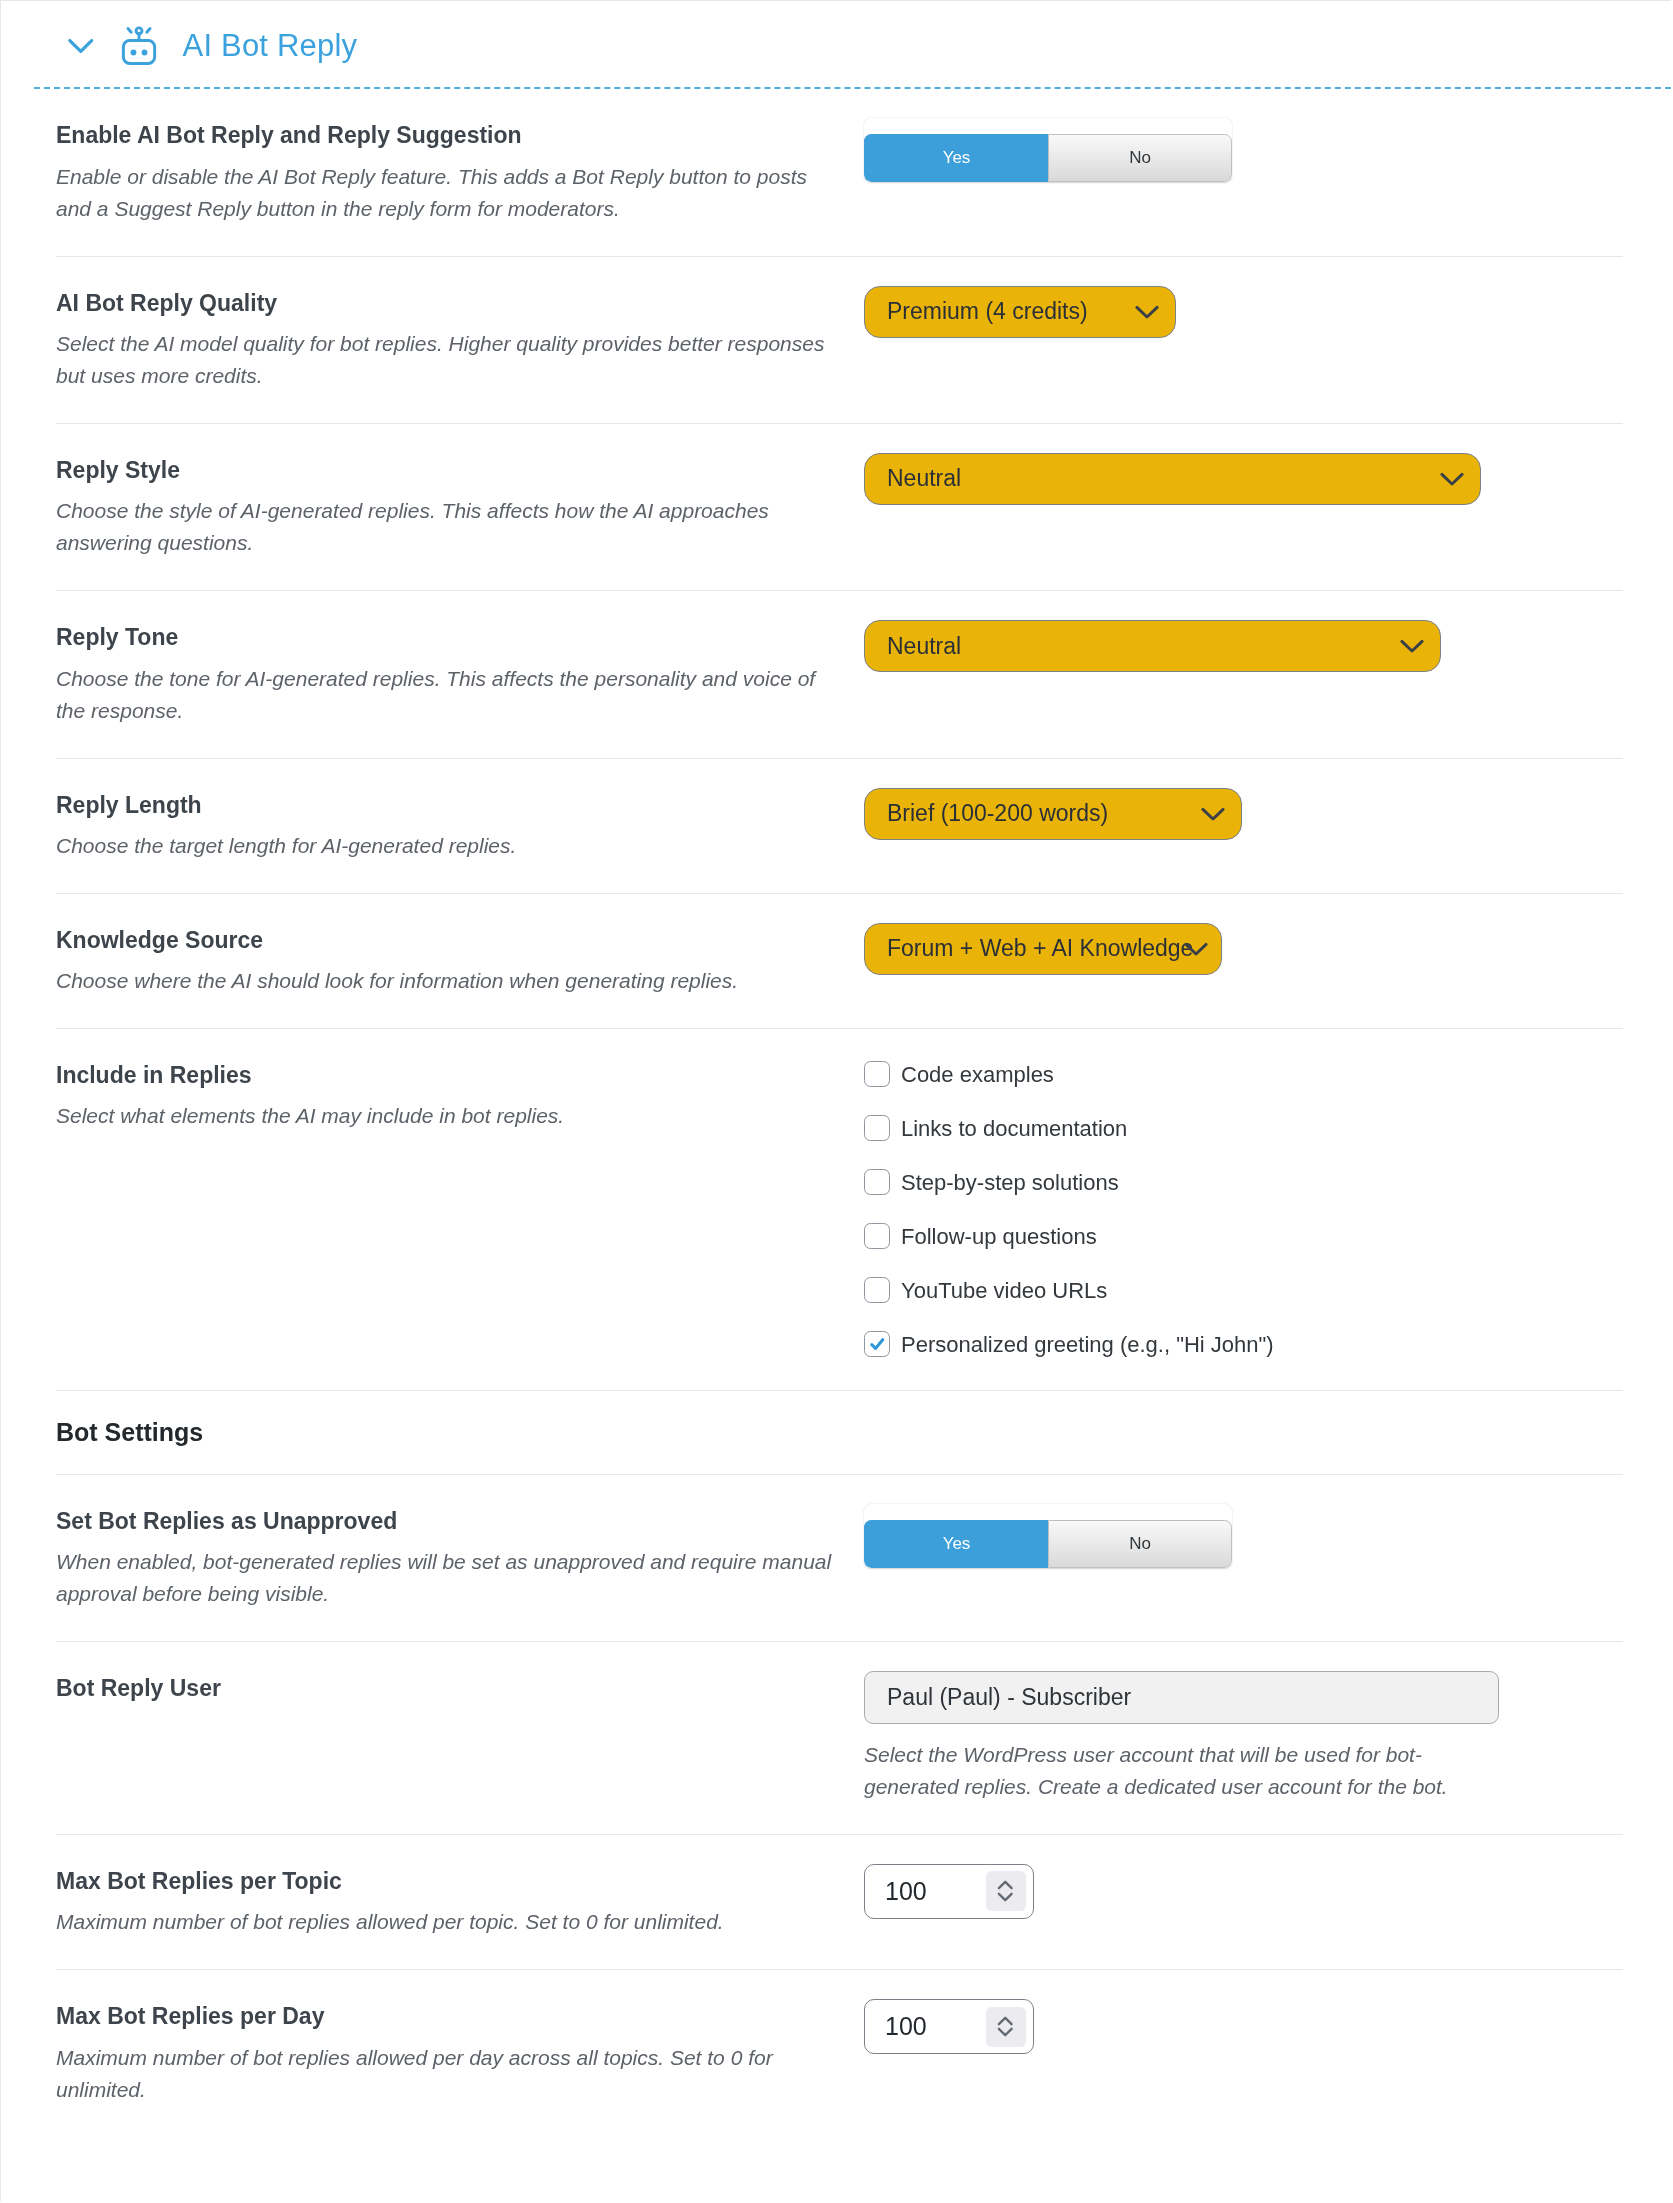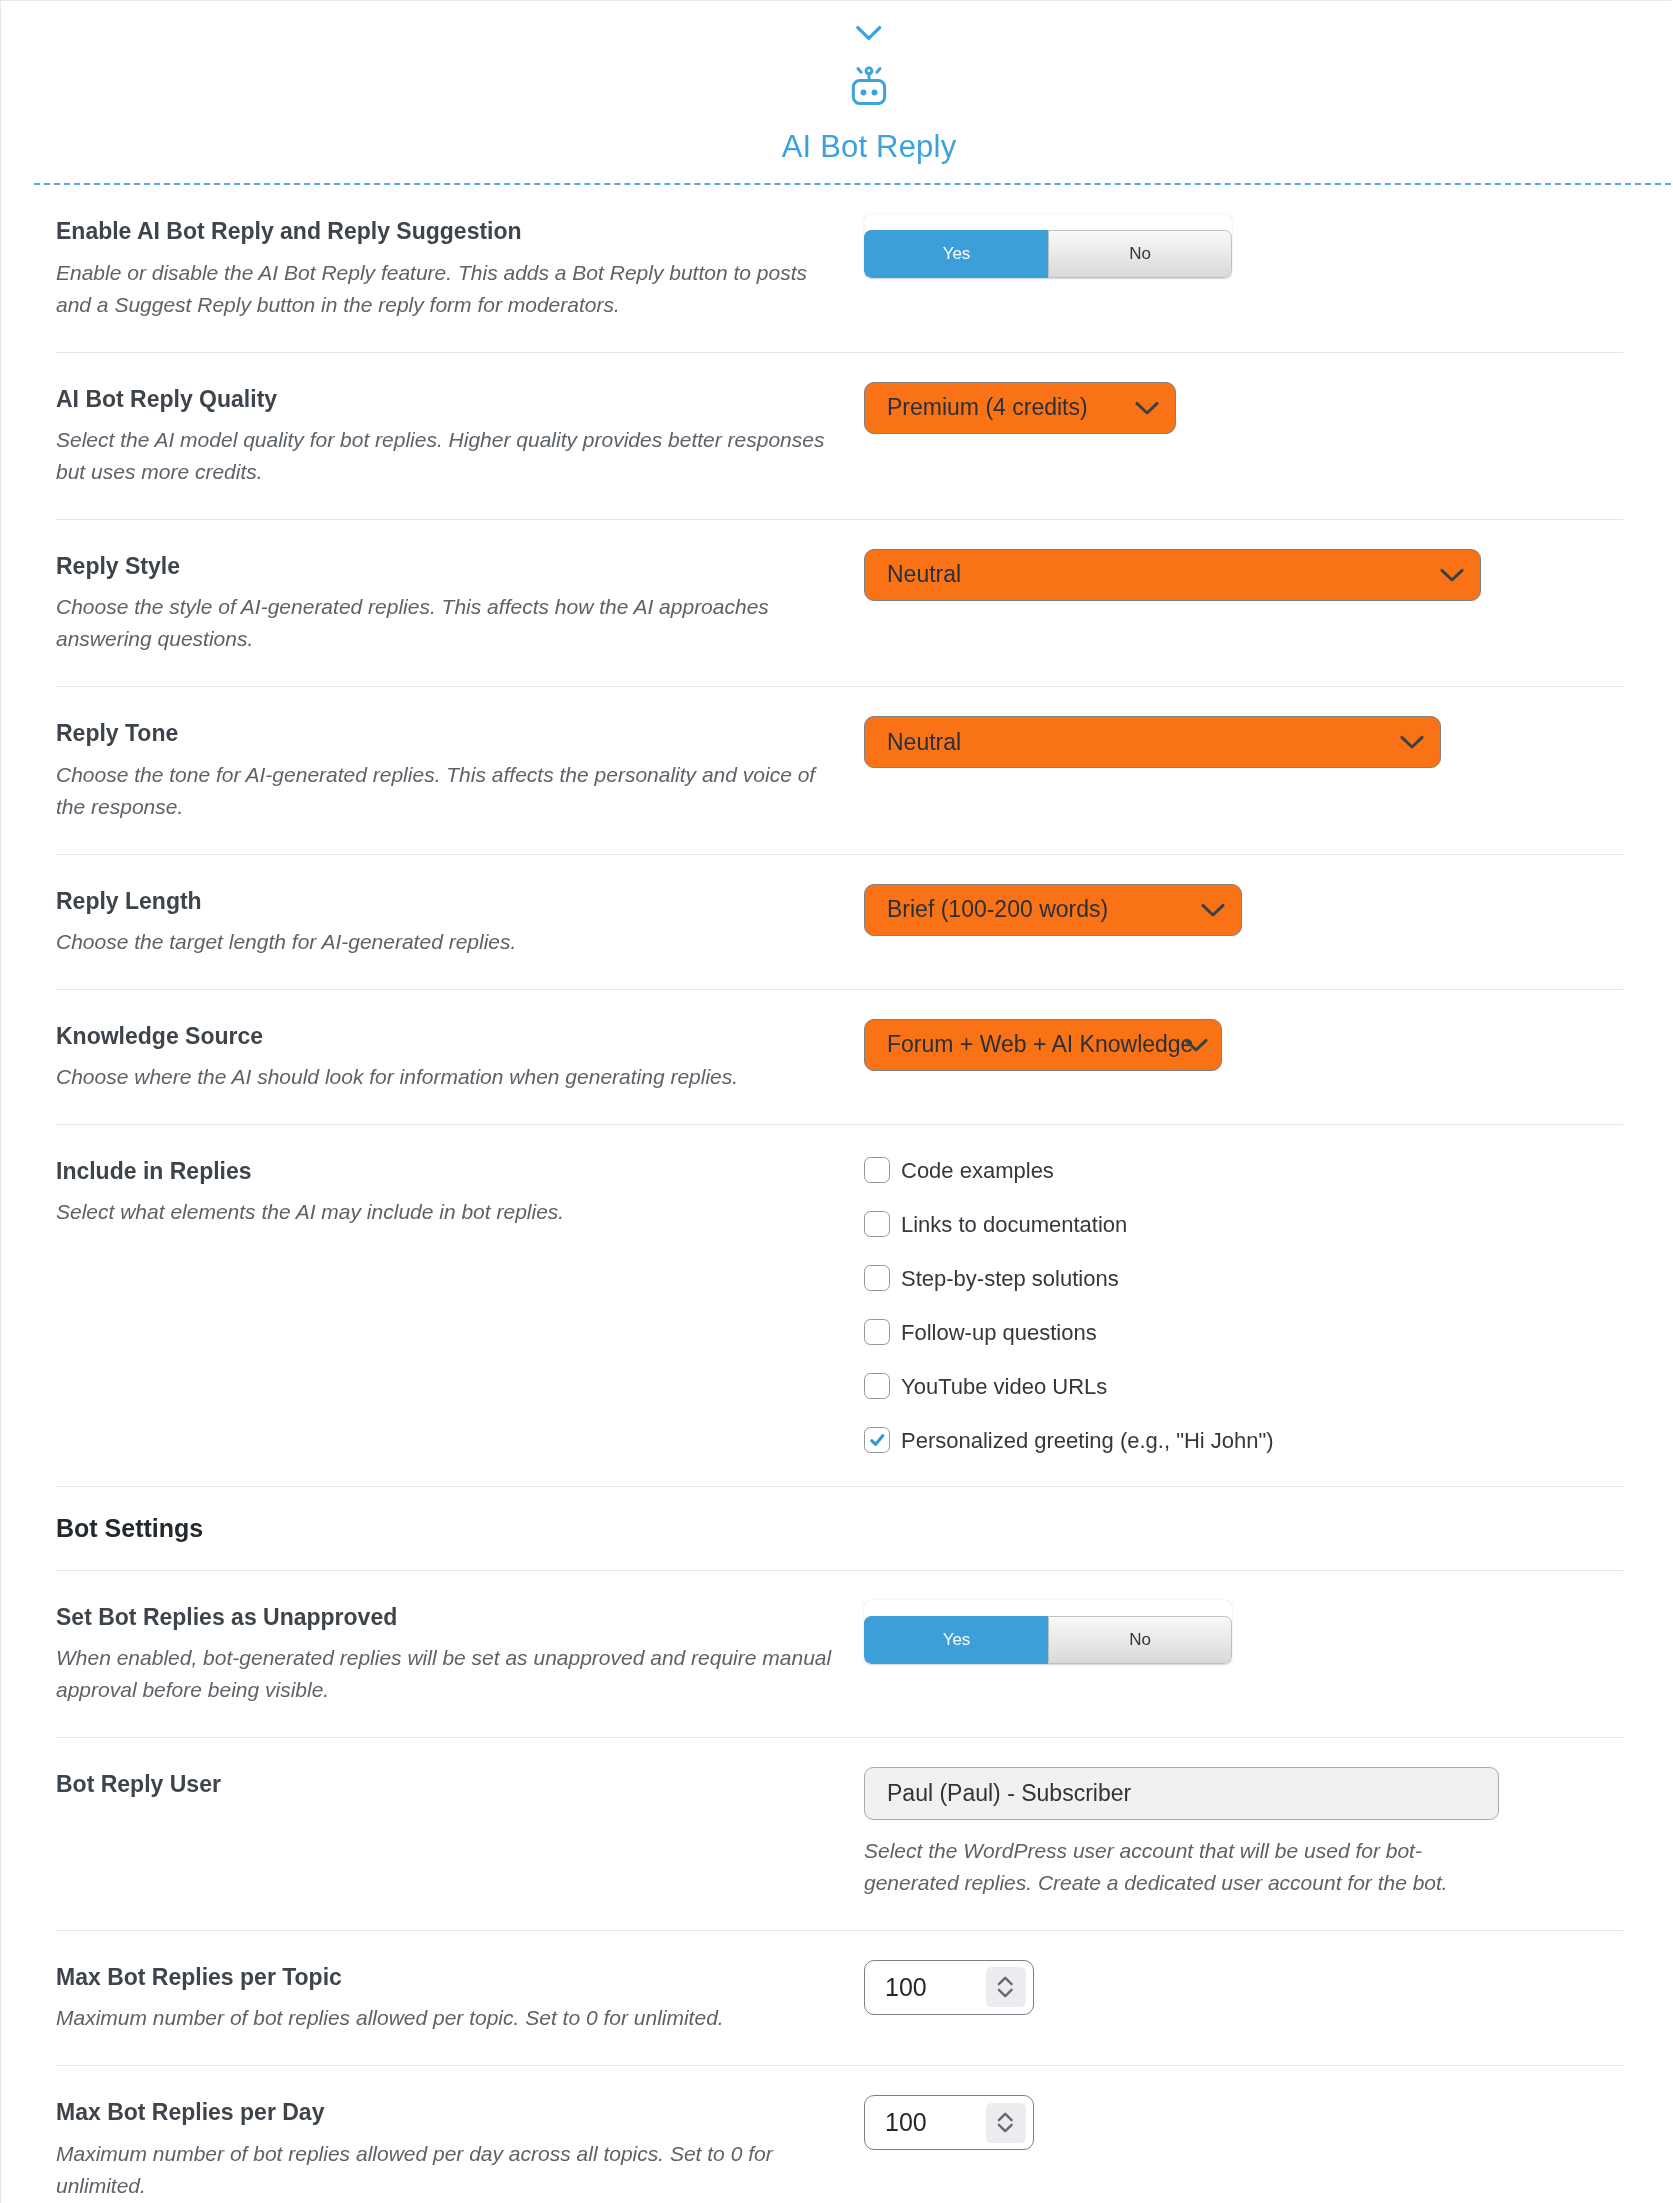--- a/index.html
+++ b/index.html
@@ -16,21 +16,20 @@
     border-left:1.8px solid #e8e8e8;
     background:#fff;
     box-sizing:border-box;
   }
   
   .acc-header{
     display:flex;
     align-items:center;
     gap:20px;
     padding:22px 0 18.4px 66px;
-    flex-direction:column;
   }
   .acc-header .chev{display:inline-flex;cursor:pointer;}
   .acc-title{
     font-size:31px;
     color:#3ba2dd;
     letter-spacing:0.2px;
   }
   .dashed{
     margin-left:33px;
     border-bottom:2.8px dashed #54abdf;
@@ -89,22 +88,22 @@
   .toggle .opt.on{
     background:#3c9fda;
     color:#fff;
     border-color:#3c9fda;
   }
   
   .select{
     position:relative;
     height:52px;
     border:1.8px solid #7b8188;
-    border-radius:10px;
-    background:#f97316;
+    border-radius:16px;
+    background:#eab308;
     display:flex;align-items:center;
     padding:0 55px 0 22px;
     font-size:23px;color:#2b3036;
     box-sizing:border-box;
     cursor:pointer;
     white-space:nowrap;
   }
   .select .sel-chev{position:absolute;right:16.5px;top:50%;transform:translateY(-50%);display:inline-flex;}
   .w-quality{width:312px;}
   .w-style{width:617px;}

